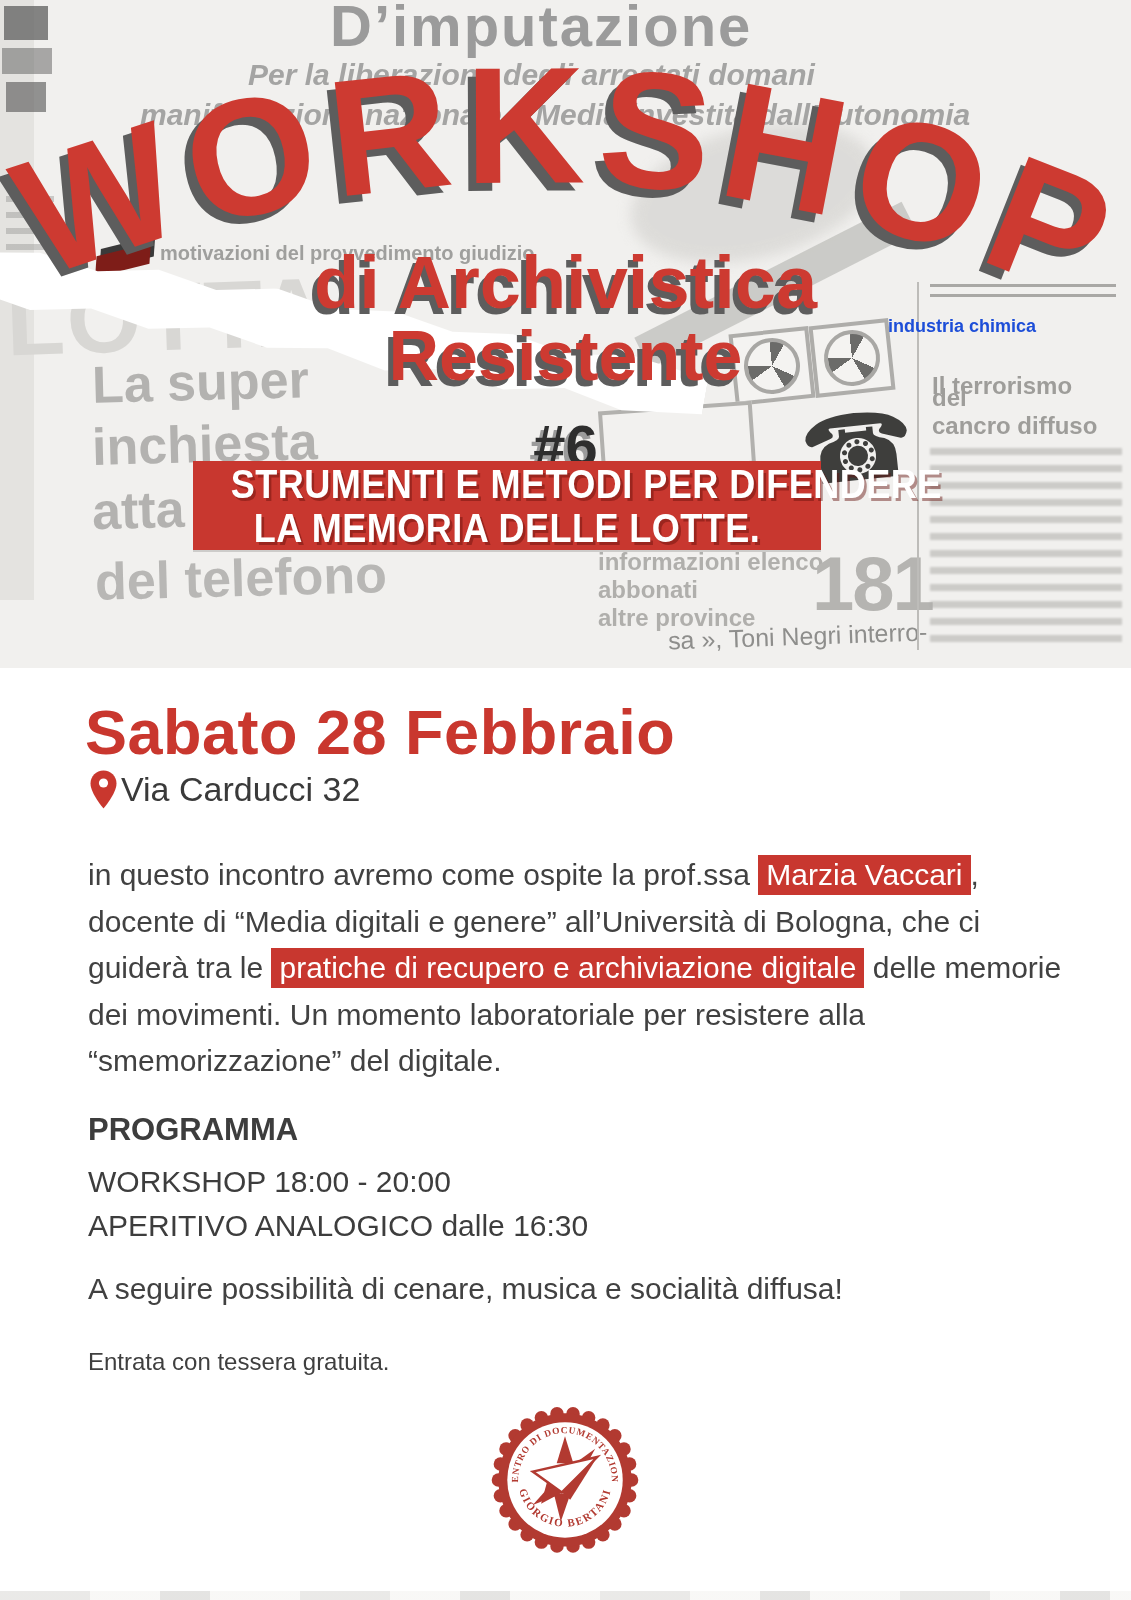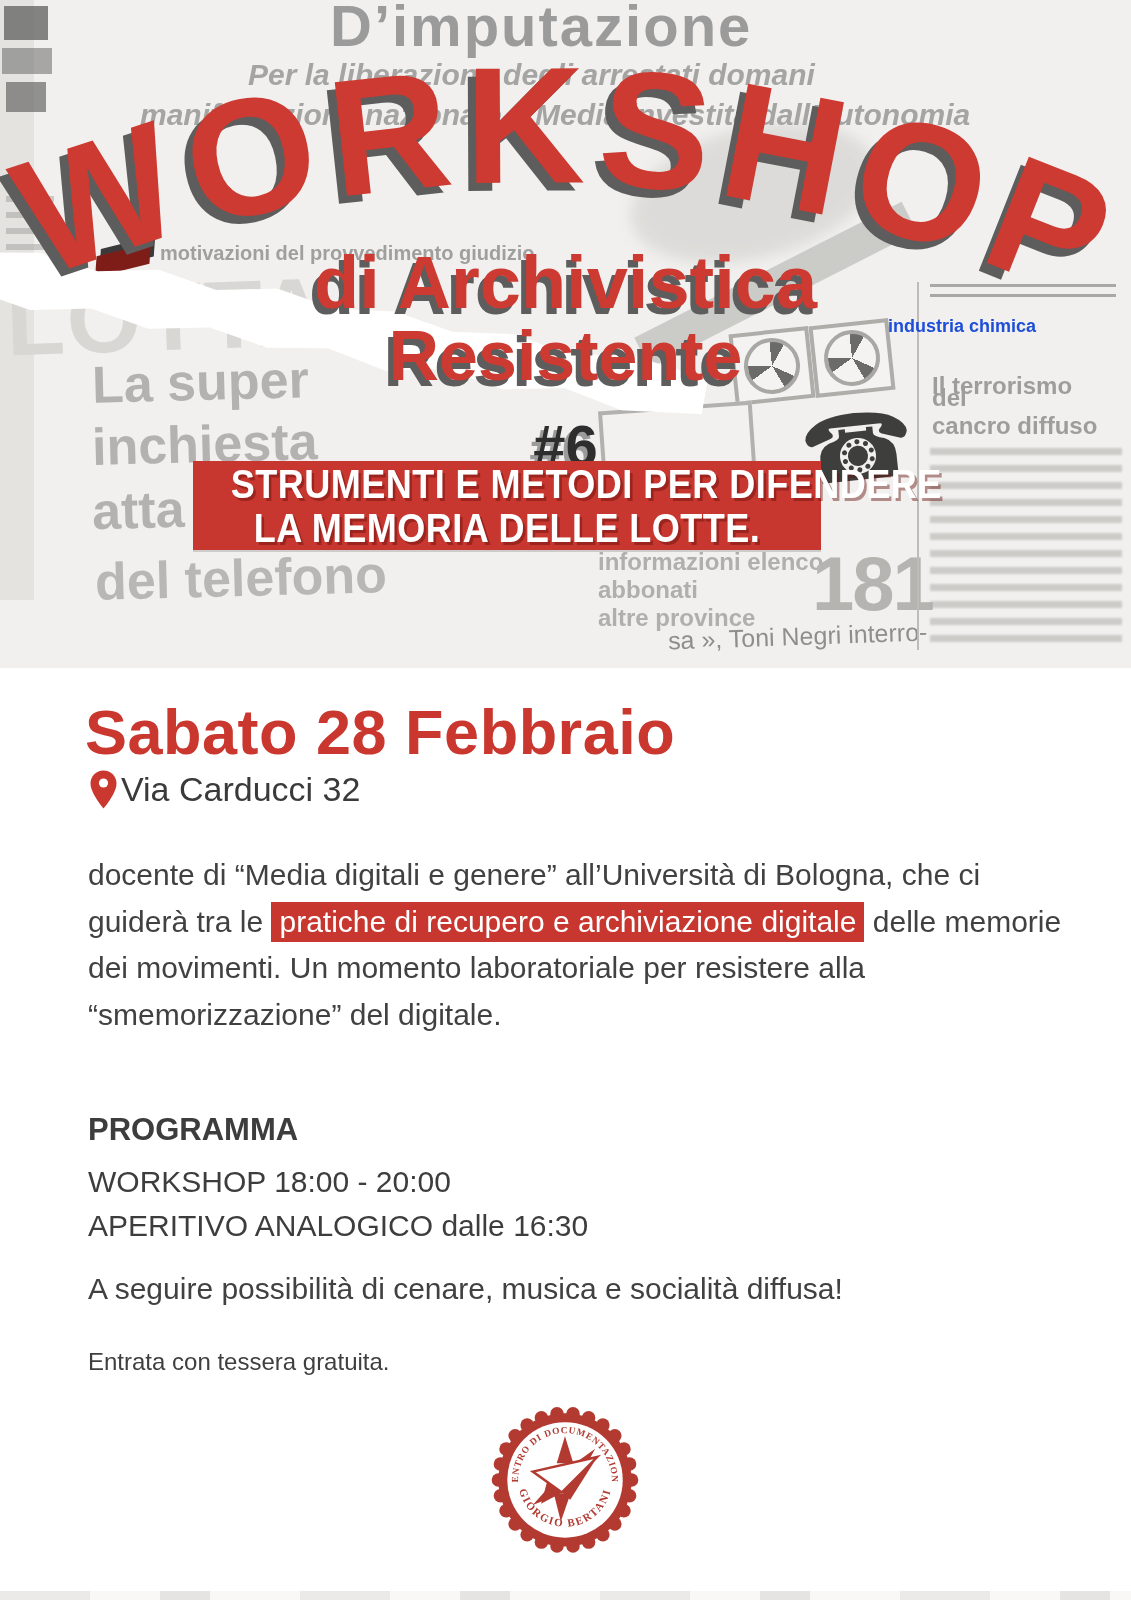--- a/index.html
+++ b/index.html
@@ -187,20 +187,21 @@
 
   <div class="location-row">
     <svg width="27" height="39" viewBox="0 0 27 39">
       <path d="M13.5 0.5 C6.2 0.5 0.5 6.2 0.5 13.5 c0 9.8 13 25 13 25 s13-15.2 13-25 C26.5 6.2 20.8 0.5 13.5 0.5 z" fill="#c9372e"></path>
       <circle cx="13.5" cy="13" r="4.6" fill="#ffffff"></circle>
     </svg>
     <span class="location-text">Via Carducci 32</span>
   </div>
 
   <div class="description">
+      <div class="para-line"><span>in questo incontro avremo come ospite la prof.ssa </span><span class="hl">Marzia Vaccari</span><span>,</span></div>
       <div class="para-line"><span>docente di “Media digitali e genere” all’Università di Bologna, che ci</span></div>
       <div class="para-line"><span>guiderà tra le </span><span class="hl">pratiche di recupero e archiviazione digitale</span><span> delle memorie</span></div>
       <div class="para-line"><span>dei movimenti. Un momento laboratoriale per resistere alla</span></div>
       <div class="para-line"><span>“smemorizzazione” del digitale.</span></div>
     </div>
 
   <div class="programma">
     <div class="heading">PROGRAMMA</div>
     <div>
         <div>WORKSHOP 18:00 - 20:00</div>

